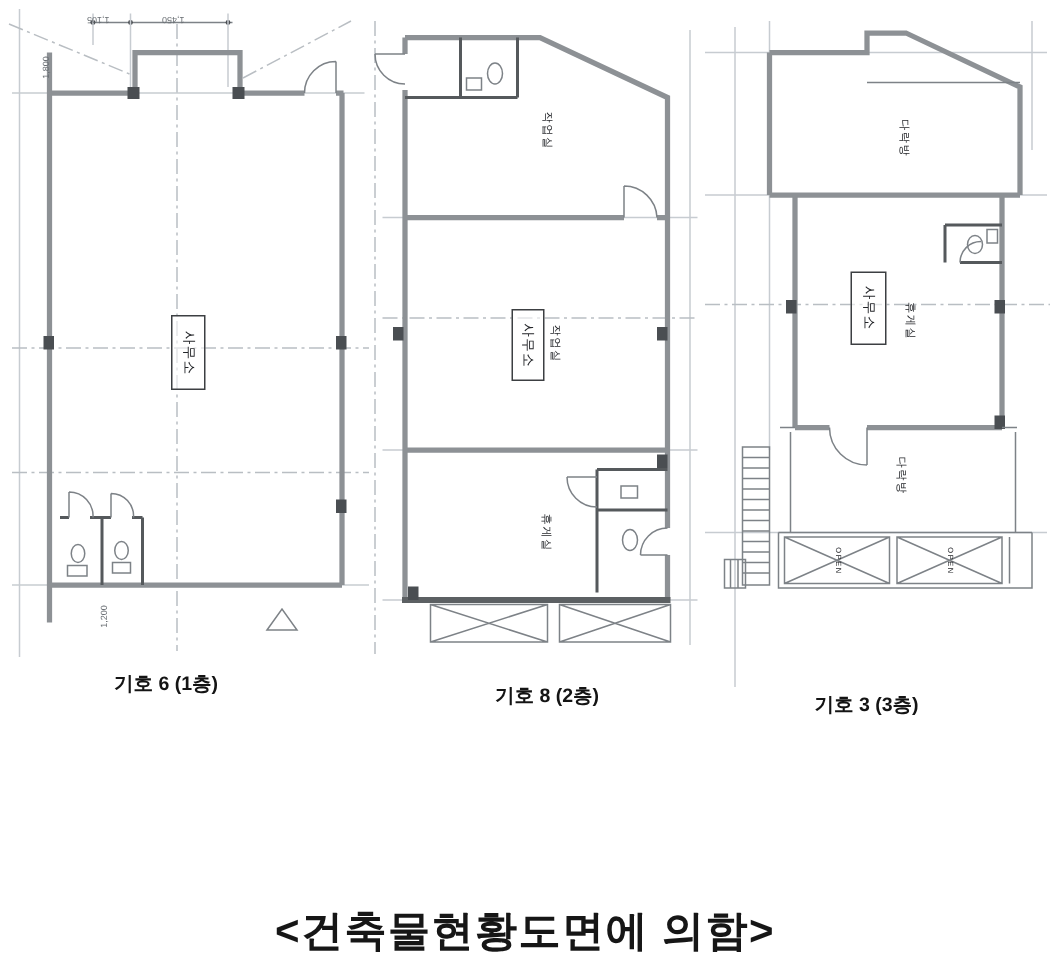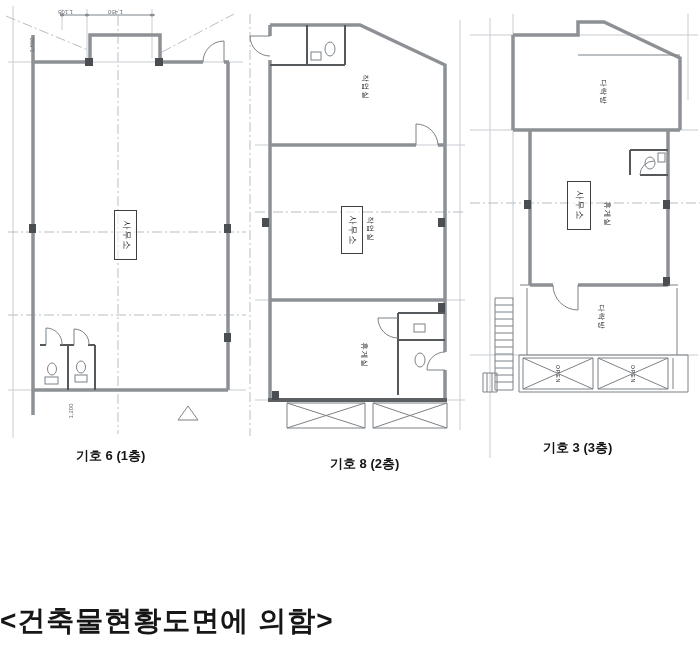--- a/index.html
+++ b/index.html
@@ -16,21 +16,21 @@
   .dd {stroke:#b9bec3;stroke-width:1;fill:none;stroke-dasharray:10 3 2 3;}
   .tick{fill:#4a4e52;stroke:none;}
   
   .vlabel{position:absolute;display:flex;align-items:center;justify-content:center;color:#24262a;}
   .vlabel span{transform:rotate(90deg);white-space:nowrap;letter-spacing:1px;}
   .boxed{border:1px solid #3c3f42;background:rgba(255,255,255,.6);}
   .dim{position:absolute;color:#6a6f74;font-size:6px;white-space:nowrap;}
   .flip{transform:rotate(180deg);}
   .vdim{transform:rotate(-90deg);transform-origin:center;}
   .caption{position:absolute;font-weight:bold;font-size:13px;color:#141414;white-space:nowrap;}
-  .footer{position:absolute;left:0;right:0;top:602px;text-align:left;
+  .footer{position:absolute;left:0;right:0;top:602px;text-align:center;
           font-size:28px;font-weight:600;color:#161616;letter-spacing:1px;}
 </style>
 </head>
 <body>
 
 <div class="canvas">
 
   <svg width="700" height="646" viewBox="0 0 700 646">
 
     <g>
@@ -178,16 +178,16 @@
   </div>
   <div class="vlabel" style="left:593px;top:300px;width:15px;height:34px;font-size:7.5px;">
     <span>다락방</span>
   </div>
   <div class="vlabel" style="left:552px;top:363px;width:12px;height:22px;font-size:5px;">
     <span>OPEN</span>
   </div>
   <div class="vlabel" style="left:627px;top:363px;width:12px;height:22px;font-size:5px;">
     <span>OPEN</span>
   </div>
-  <div class="caption" style="left:543px;top:439px;text-align:right;">기호 3 (3층)</div>
+  <div class="caption" style="left:543px;top:461px;text-align:right;">기호 3 (3층)</div>
 
   <div class="footer">&lt;건축물현황도면에 의함&gt;</div>
 </div>
 
 </body></html>

